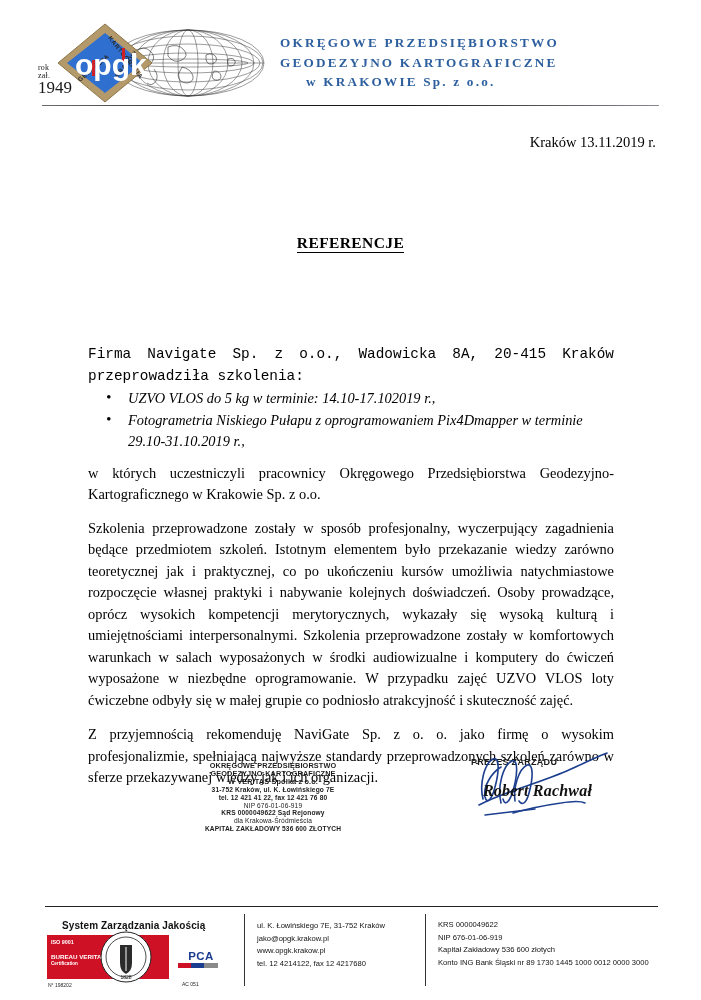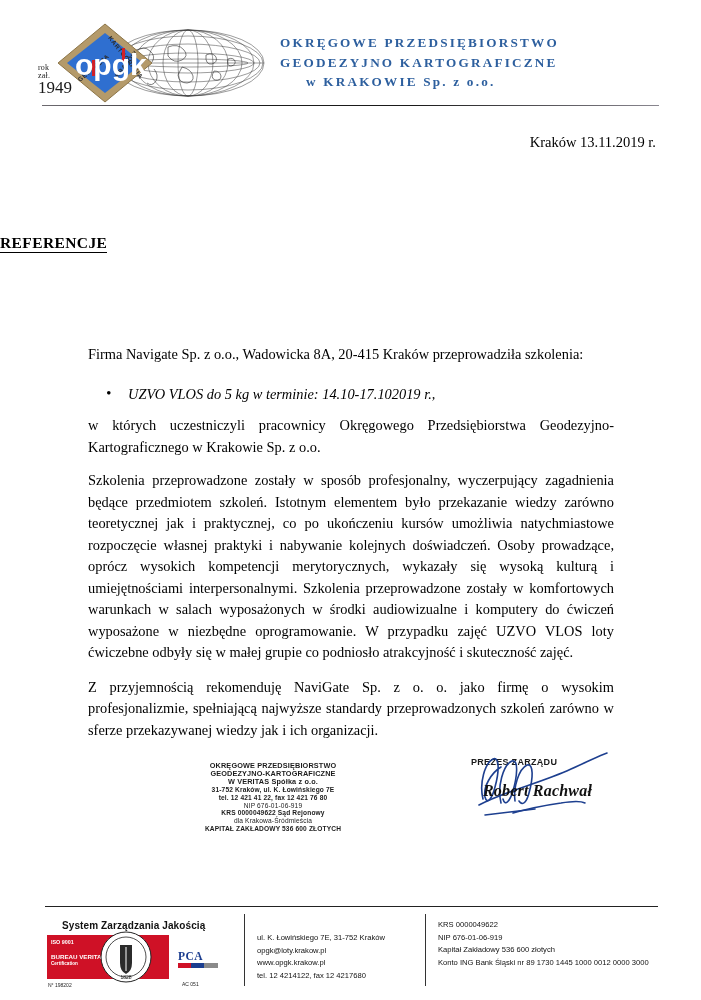--- a/index.html
+++ b/index.html
@@ -77,21 +77,21 @@
     right: 45px; top: 133px;
     font-size: 14.5px;
     line-height: 18px;
   }
 
   
   .doc-title {
     position: absolute;
     left: 0; top: 234px;
     width: 701px;
-    text-align: left;
+    text-align: center;
     font-size: 15.5px;
     font-weight: bold;
     letter-spacing: 0.4px;
   }
   .doc-title span {
     border-bottom: 1.5px solid #000;
     padding-bottom: 1px;
   }
 
   
@@ -99,21 +99,21 @@
     position: absolute;
     left: 88px; top: 344px;
     width: 526px;
     font-size: 14.4px;
     line-height: 21.5px;
   }
   .para {
     text-align: justify;
     margin: 0;
   }
-  .para.intro { margin-bottom: 18px; }
+  .para.intro { margin-bottom: 1px; font-family: Liberation Mono, monospace; }
   .bullets {
     margin: 0 0 10px 0;
     padding-left: 38px;
     list-style: none;
   }
   .bullets li {
     position: relative;
     text-align: left;
     margin-bottom: 0px;
     padding-left: 2px;
@@ -224,23 +224,24 @@
   .iso-num {
     position: absolute; left: 3px; top: 70px;
     font-family: "Liberation Sans", sans-serif;
     font-size: 5px; color: #222;
   }
   .pca-badge {
     position: absolute; left: 133px; top: 38px;
     width: 46px; height: 22px;
   }
   .pca-badge .pca-text {
-    font-family: Liberation Serif, serif;
+    font-family: Liberation Sans, sans-serif;
     font-size: 11.5px; font-weight: bold; color: #1b3d8f;
     letter-spacing: 0.4px;
+    text-align: center;
   }
   .pca-bar {
     width: 40px; height: 5px;
     background: linear-gradient(to right, #cf1126 0 33%, #1b3d8f 33% 66%, #8a8a8a 66% 100%);
     margin-top: 1px;
   }
   .pca-num {
     position: absolute; left: 137px; top: 69px;
     font-family: "Liberation Sans", sans-serif;
     font-size: 5px; color: #222;
@@ -248,21 +249,21 @@
 
   .f-div1 {
     position: absolute; left: 199px; top: 2px;
     width: 1px; height: 72px; background: #333;
   }
   .f-div2 {
     position: absolute; left: 380px; top: 2px;
     width: 1px; height: 72px; background: #333;
   }
   .f-col-mid {
-    position: absolute; left: 212px; top: 20px;
+    position: absolute; left: 212px; top: 8px;
     font-family: "Liberation Sans", sans-serif;
     font-size: 7.6px;
     line-height: 12.6px;
     color: #111;
   }
   .f-col-right {
     position: absolute; left: 393px; top: 7px;
     font-family: "Liberation Sans", sans-serif;
     font-size: 7.6px;
     line-height: 12.6px;
@@ -336,20 +337,21 @@
   <div class="doc-title">
     <span>REFERENCJE</span>
   </div>
 
   <div class="body-wrap">
 
     <p class="para intro">Firma Navigate Sp. z o.o., Wadowicka 8A, 20-415 Kraków przeprowadziła szkolenia:</p>
 
     <ul class="bullets">
       <li>UZVO VLOS do 5 kg w terminie: 14.10-17.102019 r.,</li>
+      <li>Fotogrametria Niskiego Pułapu z oprogramowaniem Pix4Dmapper w  terminie 29.10-31.10.2019 r.,</li>
     </ul>
 
     <p class="para">w których uczestniczyli pracownicy Okręgowego Przedsiębiorstwa Geodezyjno-Kartograficznego w Krakowie Sp. z o.o.</p>
 
     <div class="gap-b"></div>
 
     <p class="para">Szkolenia przeprowadzone zostały w sposób profesjonalny, wyczerpujący zagadnienia będące przedmiotem szkoleń. Istotnym elementem było przekazanie wiedzy zarówno teoretycznej jak i praktycznej, co po ukończeniu kursów umożliwia natychmiastowe rozpoczęcie własnej praktyki i nabywanie kolejnych doświadczeń. Osoby prowadzące, oprócz wysokich kompetencji merytorycznych, wykazały się wysoką kulturą i umiejętnościami interpersonalnymi. Szkolenia przeprowadzone zostały w komfortowych warunkach w salach wyposażonych w środki audiowizualne i komputery do ćwiczeń wyposażone w niezbędne oprogramowanie. W przypadku zajęć UZVO VLOS loty ćwiczebne odbyły się w małej grupie co podniosło atrakcyjność i skuteczność zajęć.</p>
 
     <div class="gap-c"></div>
 
@@ -409,21 +411,21 @@
       <div class="pca-text">PCA</div>
       <div class="pca-bar"></div>
     </div>
     <div class="pca-num">AC 051</div>
 
     <div class="f-div1"></div>
     <div class="f-div2"></div>
 
     <div class="f-col-mid">
       <span class="f-line">ul. K. Łowińskiego 7E, 31-752 Kraków</span>
-      <span class="f-line">opgk@loty.krakow.pl</span>
+      <span class="f-line">jako@opgk.krakow.pl</span>
       <span class="f-line">www.opgk.krakow.pl</span>
       <span class="f-line">tel. 12 4214122, fax 12 4217680</span>
     </div>
 
     <div class="f-col-right">
       <span class="f-line">KRS  0000049622</span>
       <span class="f-line">NIP   676-01-06-919</span>
       <span class="f-line">Kapitał Zakładowy 536 600 złotych</span>
       <span class="f-line">Konto ING Bank Śląski nr 89 1730 1445 1000 0012 0000 3000</span>
     </div>

